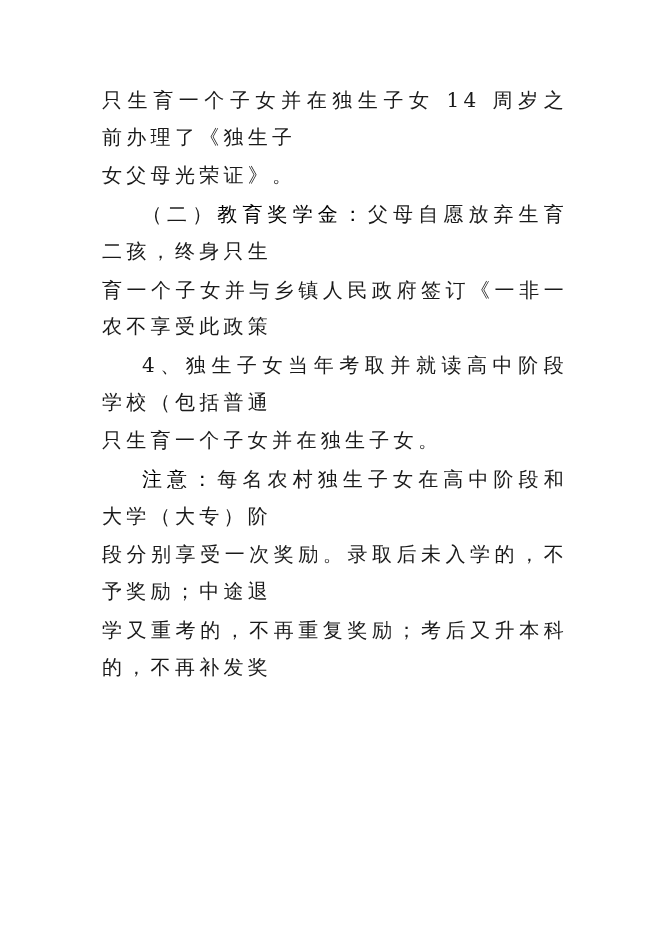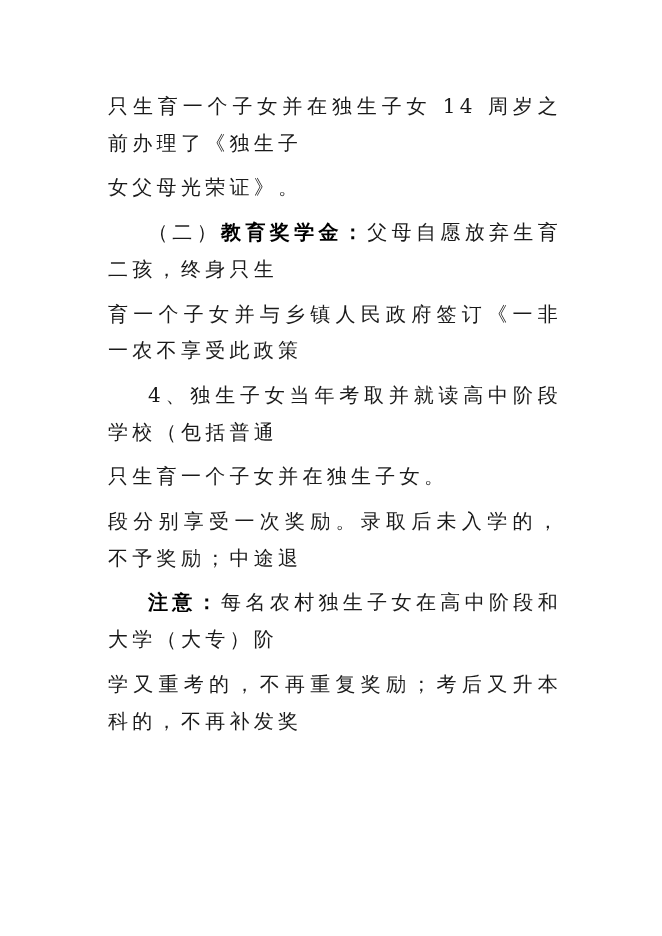--- a/index.html
+++ b/index.html
@@ -8,39 +8,39 @@
     position: absolute;
     left: 100px;
     top: 80px;
     width: 470px;
     font-family: "DejaVu Serif", "Liberation Serif", serif;
     font-size: 20px;
     line-height: 36.7px;
     color: #1a1a1a;
     letter-spacing: 4.3px;
   }
-  .p { margin: 8px; padding: 0; text-align: justify; text-align-last: left; word-break: break-all; }
+  .p { margin: 2px; padding: 0; text-align: justify; text-align-last: left; word-break: break-all; }
   .indent { text-indent: 40px; }
-  .b { font-weight: bold; color: #000; }
+  .b { font-weight: normal; color: #000; }
 </style>
 </head>
 <body>
 
 <div class="page">
 
   <div class="p">只生育一个子女并在独生子女 14 周岁之前办理了《独生子</div>
   <div class="p">女父母光荣证》。</div>
 
   <div class="p indent">
     <span>（二）</span><span class="b">教育奖学金：</span><span>父母自愿放弃生育二孩，终身只生</span>
   </div>
   <div class="p">育一个子女并与乡镇人民政府签订《一非一农不享受此政策</div>
 
   <div class="p indent">4、独生子女当年考取并就读高中阶段学校（包括普通</div>
   <div class="p">只生育一个子女并在独生子女。</div>
 
-  <div class="p">段分别享受一次奖励。录取后未入学的，不予奖励；中途退</div>
   <div class="p indent">
     <span class="b">注意：</span><span>每名农村独生子女在高中阶段和大学（大专）阶</span>
   </div>
+  <div class="p">段分别享受一次奖励。录取后未入学的，不予奖励；中途退</div>
   <div class="p">学又重考的，不再重复奖励；考后又升本科的，不再补发奖</div>
 
 </div>
 
 </body></html>

